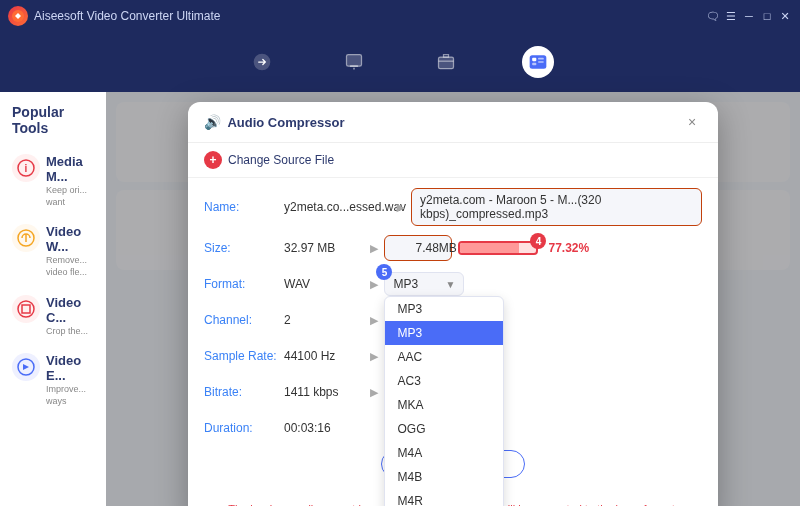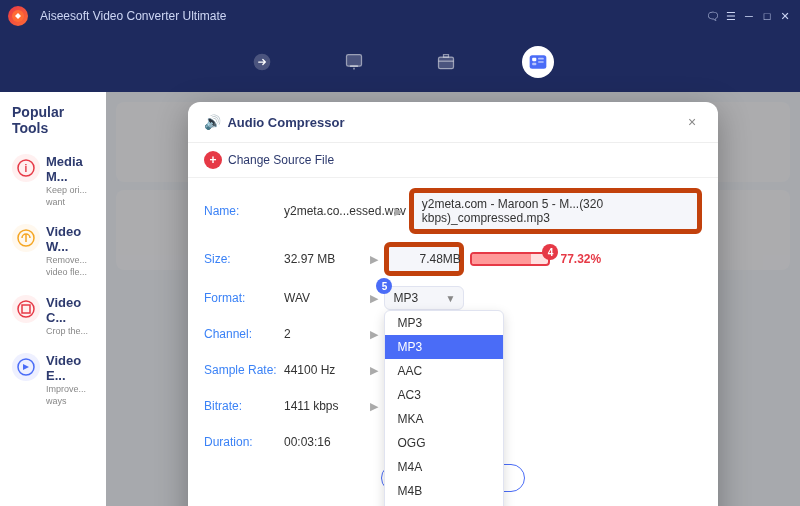--- a/index.html
+++ b/index.html
@@ -3,21 +3,21 @@
   <meta charset="utf-8">
   <style>
     * { margin: 0; padding: 0; box-sizing: border-box; }
     body { width: 800px; height: 506px; overflow: hidden; font-family: 'Segoe UI', Arial, sans-serif; background: #1e2a5e; position: relative; }
 
     
     .title-bar {
       display: flex; align-items: center; justify-content: space-between;
       background: #1e2a5e; height: 32px; padding: 0 8px;
     }
-    .title-bar-left { display: flex; align-items: center; gap: 12px; }
+    .title-bar-left { display: flex; align-items: center; gap: 6px; }
     .app-icon { width: 20px; height: 20px; background: linear-gradient(135deg, #e63946, #ff6b35); border-radius: 50%; display: flex; align-items: center; justify-content: center; color: white; font-size: 10px; font-weight: bold; }
     .title-text { color: #cdd6f4; font-size: 12px; }
     .title-controls { display: flex; gap: 4px; }
     .title-btn { width: 14px; height: 14px; display: flex; align-items: center; justify-content: center; cursor: pointer; color: #cdd6f4; font-size: 11px; padding: 2px; }
 
     
     .main-toolbar {
       background: #1e2a5e; height: 60px; display: flex; align-items: center; justify-content: center; gap: 60px; padding: 0 16px;
     }
     .toolbar-item { display: flex; flex-direction: column; align-items: center; gap: 4px; cursor: pointer; }
@@ -51,22 +51,22 @@
 
     .change-source { display: flex; align-items: center; gap: 6px; padding: 8px 16px; border-bottom: 1px solid #f0f0f0; cursor: pointer; }
     .change-source-icon { width: 18px; height: 18px; background: #e63946; border-radius: 50%; display: flex; align-items: center; justify-content: center; color: white; font-size: 12px; font-weight: bold; }
     .change-source-text { font-size: 12px; color: #2d3a6e; font-weight: 500; }
 
     .modal-body { padding: 10px 16px; }
     .form-row { display: flex; align-items: center; margin-bottom: 8px; min-height: 28px; }
     .form-label { width: 80px; font-size: 12px; color: #3b82f6; flex-shrink: 0; }
     .form-value { font-size: 12px; color: #333; min-width: 80px; }
     .arrow-icon { color: #aaa; margin: 0 6px; font-size: 11px; }
-    .form-input-box { background: #f5f6fa; border: 5px solid #c2410c; border-radius: 6px; padding: 4px 8px; font-size: 12px; color: #333; display: flex; align-items: center; gap: 4px; }
-    .form-input-box.size-input { width: 80px; padding-left: 30px; }
+    .form-input-box { background: #f5f6fa; border: 1px solid #c2410c; border-radius: 6px; padding: 4px 8px; font-size: 12px; color: #333; display: flex; align-items: center; gap: 4px; }
+    .form-input-box.size-input { width: 68px; padding-left: 30px; }
     .size-arrows { display: flex; flex-direction: column; margin-left: 4px; }
     .size-arrow { font-size: 8px; color: #888; cursor: pointer; line-height: 1; }
 
     
     .reduction-section { display: flex; align-items: center; gap: 6px; margin-left: 6px; }
     .reduction-bar-container { width: 80px; height: 14px; background: #ffe0e0; border: 2px solid #e63946; border-radius: 4px; overflow: hidden; position: relative; }
     .reduction-bar { height: 100%; background: #ff9999; width: 77.32%; }
     .reduction-percent { font-size: 12px; color: #e63946; font-weight: 600; margin-left: 4px; }
     .badge-4 { background: #e63946; color: white; border-radius: 50%; width: 16px; height: 16px; display: flex; align-items: center; justify-content: center; font-size: 10px; font-weight: bold; position: absolute; top: -8px; right: -8px; z-index: 10; }
     .reduction-wrapper { position: relative; display: flex; align-items: center; }

